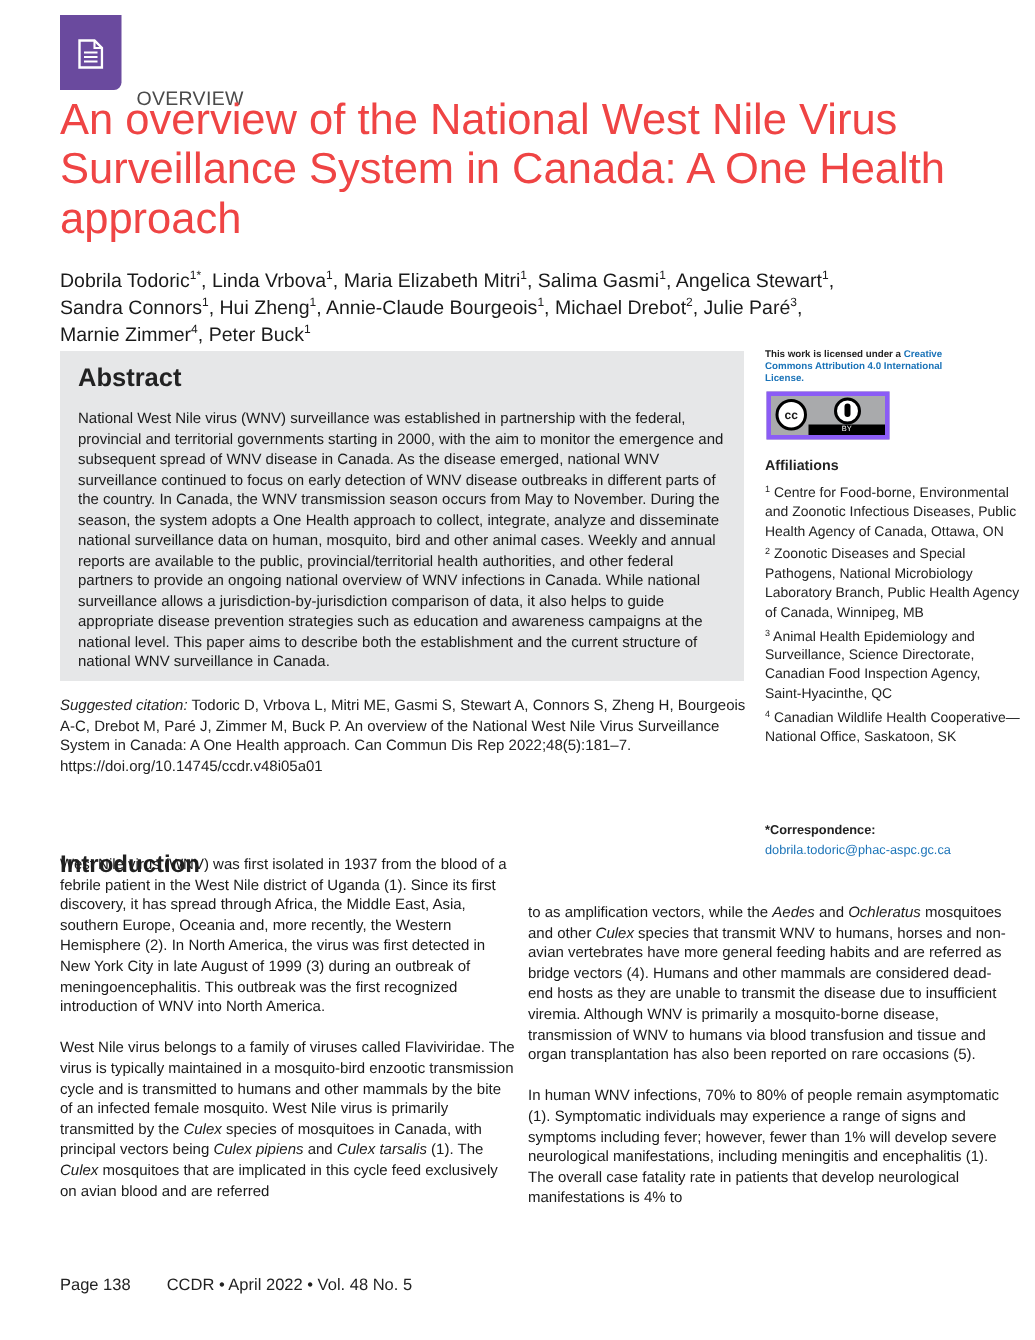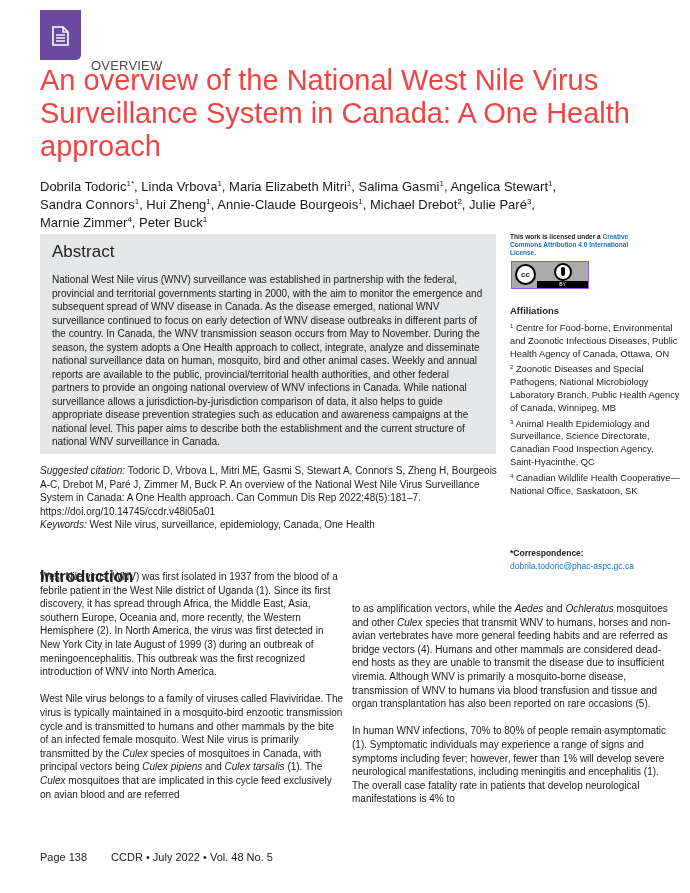--- a/index.html
+++ b/index.html
@@ -14,30 +14,30 @@
   .tag-label { left: 91px; top: 28px; font-size: 13px; color: #4a4a4a; letter-spacing: 0.2px; margin-top: 30px; }
 
   .title { left: 40px; top: 64px; width: 620px; font-size: 29px; line-height: 33px;
            color: #ef4444; font-weight: normal; margin: 0; }
 
   .authors { left: 40px; top: 178px; width: 520px; font-size: 13px; line-height: 18px; color: #1a1a1a; }
   .authors sup { font-size: 8px; vertical-align: 5px; line-height: 0; }
 
   
   .abstract-box { left: 40px; top: 234px; width: 456px; height: 220px; background: #e6e7e8; }
-  .abstract-heading { left: 52px; top: 242px; font-size: 17px; font-weight: normal; color: #222; }
+  .abstract-heading { left: 52px; top: 242px; font-size: 17px; font-weight: bold; color: #222; }
   .abstract-text { left: 52px; top: 273px; width: 436px; font-size: 10px; line-height: 13.5px; color: #1a1a1a; }
 
   .citation { left: 40px; top: 464px; width: 460px; font-size: 10px; line-height: 13.5px; color: #222; }
   .citation i { font-style: italic; }
 
   
   .license { left: 510px; top: 233px; width: 120px; font-size: 6.5px; line-height: 8px; font-weight: bold; color: #222; }
   .license .link { color: #1a73b8; }
-  .cc-badge { left: 511px; top: 261px; width: 76px; height: 26px; background: #a9aaac; border: 1px solid #8b5cf6; }
+  .cc-badge { left: 511px; top: 261px; width: 76px; height: 26px; background: #a9aaac; border: 3px solid #8b5cf6; }
   .cc-badge .cc { position: absolute; left: 3px; top: 2px; width: 17px; height: 17px; border: 2px solid #000;
                   border-radius: 50%; background: #fff; font-size: 8px; font-weight: bold; text-align: center; line-height: 17px; }
   .cc-badge .by { position: absolute; left: 42px; top: 1px; width: 14px; height: 14px; border: 2px solid #000;
                   border-radius: 50%; background: #fff; }
   .cc-badge .by::after { content: ""; position: absolute; left: 5px; top: 2px; width: 4px; height: 9px; background:#000; border-radius: 2px; }
   .cc-badge .bybar { position: absolute; left: 25px; bottom: 0; width: 51px; height: 7px; background: #000;
                      color: #fff; font-size: 5px; text-align: center; line-height: 7px; }
   .aff-heading { left: 510px; top: 305px; font-size: 9.5px; font-weight: bold; color: #222; }
   .aff-list { left: 510px; top: 322px; width: 170px; font-size: 9.3px; line-height: 12.8px; color: #222; }
   .aff-item { margin-bottom: 3px; }
@@ -72,21 +72,20 @@
 <h1 class="abs title">An overview of the National West Nile Virus Surveillance System in Canada: A One Health approach</h1>
 
 <div class="abs authors" id="authors"><span>Dobrila Todoric<sup>1*</sup></span>, <span>Linda Vrbova<sup>1</sup></span>, <span>Maria Elizabeth Mitri<sup>1</sup></span>, <span>Salima Gasmi<sup>1</sup></span>, <span>Angelica Stewart<sup>1</sup></span>, <span>Sandra Connors<sup>1</sup></span>, <span>Hui Zheng<sup>1</sup></span>, <span>Annie-Claude Bourgeois<sup>1</sup></span>, <span>Michael Drebot<sup>2</sup></span>, <span>Julie Paré<sup>3</sup></span>, <span>Marnie Zimmer<sup>4</sup></span>, <span>Peter Buck<sup>1</sup></span></div>
 
 <div class="abs abstract-box"></div>
 <div class="abs abstract-heading">Abstract</div>
 <div class="abs abstract-text">National West Nile virus (WNV) surveillance was established in partnership with the federal, provincial and territorial governments starting in 2000, with the aim to monitor the emergence and subsequent spread of WNV disease in Canada. As the disease emerged, national WNV surveillance continued to focus on early detection of WNV disease outbreaks in different parts of the country. In Canada, the WNV transmission season occurs from May to November. During the season, the system adopts a One Health approach to collect, integrate, analyze and disseminate national surveillance data on human, mosquito, bird and other animal cases. Weekly and annual reports are available to the public, provincial/territorial health authorities, and other federal partners to provide an ongoing national overview of WNV infections in Canada. While national surveillance allows a jurisdiction-by-jurisdiction comparison of data, it also helps to guide appropriate disease prevention strategies such as education and awareness campaigns at the national level. This paper aims to describe both the establishment and the current structure of national WNV surveillance in Canada.</div>
 
 <div class="abs citation">
   <div><i>Suggested citation:</i><span> Todoric D, Vrbova L, Mitri ME, Gasmi S, Stewart A, Connors S, Zheng H, Bourgeois A-C, Drebot M, Paré J, Zimmer M, Buck P. An overview of the National West Nile Virus Surveillance System in Canada: A One Health approach. Can Commun Dis Rep 2022;48(5):181–7. https://doi.org/10.14745/ccdr.v48i05a01</span></div>
-  <div><i>Keywords:</i><span> West Nile virus, surveillance, epidemiology, Canada, One Health</span></div>
 </div>
 
 <div class="abs license">
   <span>This work is licensed under a </span><span class="link">Creative Commons Attribution 4.0 International License.</span>
 </div>
 <div class="abs cc-badge">
   <div class="cc">cc</div>
   <div class="by"></div>
   <div class="bybar">BY</div>
 </div>
@@ -106,14 +105,14 @@
 <div class="abs col col-left" id="colLeft">
     <p>West Nile virus (WNV) was first isolated in 1937 from the blood of a febrile patient in the West Nile district of Uganda (1). Since its first discovery, it has spread through Africa, the Middle East, Asia, southern Europe, Oceania and, more recently, the Western Hemisphere (2). In North America, the virus was first detected in New York City in late August of 1999 (3) during an outbreak of meningoencephalitis. This outbreak was the first recognized introduction of WNV into North America.</p>
     <p>West Nile virus belongs to a family of viruses called Flaviviridae. The virus is typically maintained in a mosquito-bird enzootic transmission cycle and is transmitted to humans and other mammals by the bite of an infected female mosquito. West Nile virus is primarily transmitted by the <i>Culex</i> species of mosquitoes in Canada, with principal vectors being <i>Culex pipiens</i> and <i>Culex tarsalis</i> (1). The <i>Culex</i> mosquitoes that are implicated in this cycle feed exclusively on avian blood and are referred</p>
   </div>
 <div class="abs col col-right" id="colRight">
     <p>to as amplification vectors, while the <i>Aedes</i> and <i>Ochleratus</i> mosquitoes and other <i>Culex</i> species that transmit WNV to humans, horses and non-avian vertebrates have more general feeding habits and are referred as bridge vectors (4). Humans and other mammals are considered dead-end hosts as they are unable to transmit the disease due to insufficient viremia. Although WNV is primarily a mosquito-borne disease, transmission of WNV to humans via blood transfusion and tissue and organ transplantation has also been reported on rare occasions (5).</p>
     <p>In human WNV infections, 70% to 80% of people remain asymptomatic (1). Symptomatic individuals may experience a range of signs and symptoms including fever; however, fewer than 1% will develop severe neurological manifestations, including meningitis and encephalitis (1). The overall case fatality rate in patients that develop neurological manifestations is 4% to</p>
   </div>
 
 <div class="abs footer">
-  <span>Page 138</span><span class="journal">CCDR • July 2022 • Vol. 48 No. 5</span>
+  <span>Page 138</span><span class="journal">CCDR • April 2022 • Vol. 48 No. 5</span>
 </div>
 
 </body></html>

